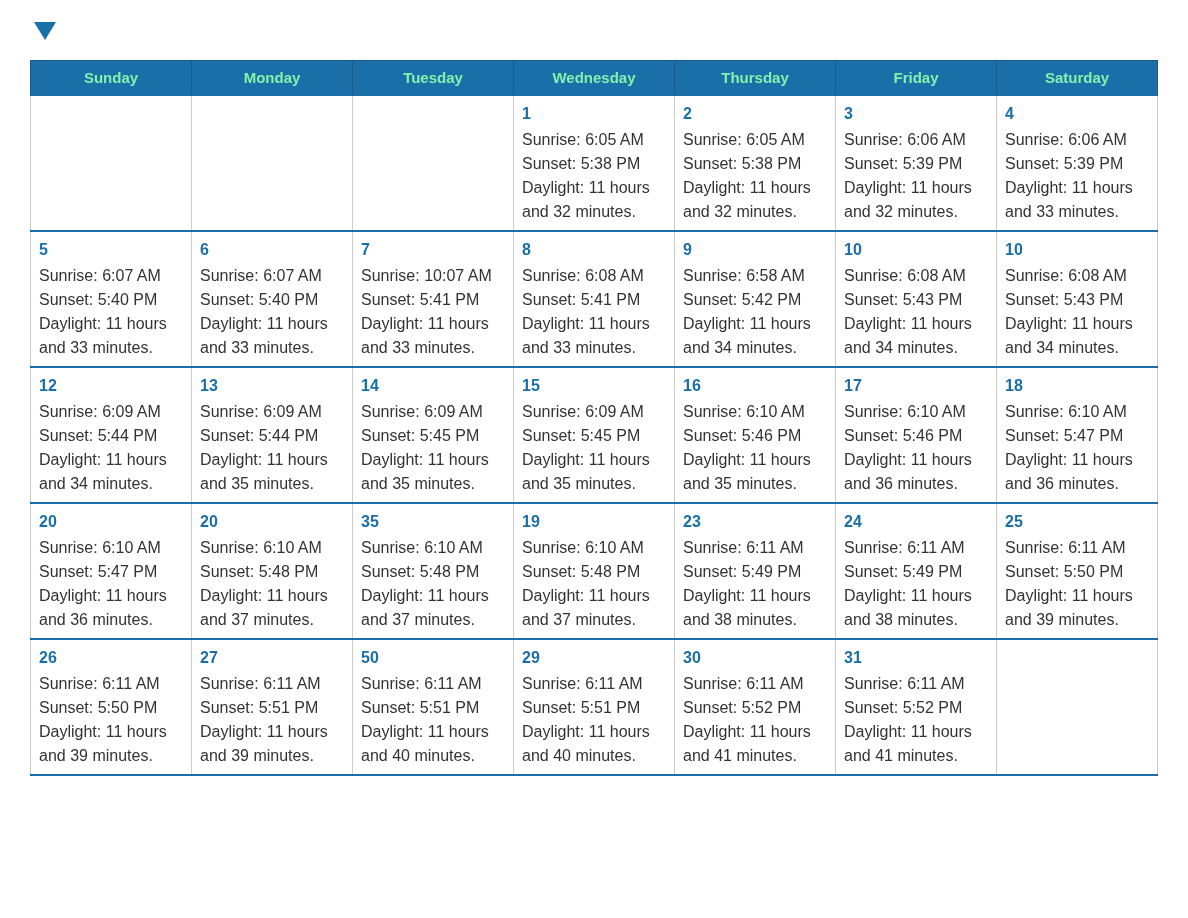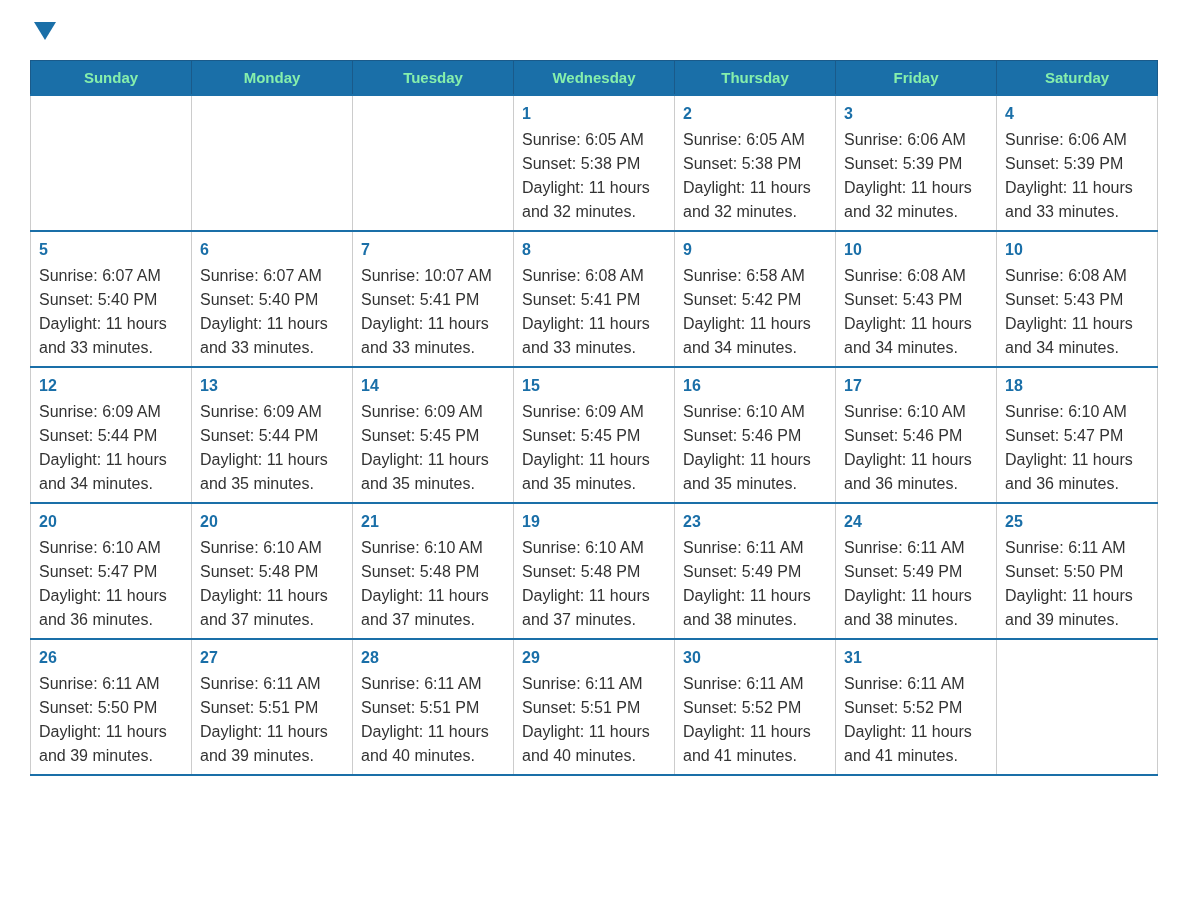--- a/index.html
+++ b/index.html
@@ -251,21 +251,21 @@
 Sunset: 5:47 PM
 Daylight: 11 hours and 36 minutes.</div>
         </td>
         <td>
           <span class="day-number">20</span>
           <div class="day-info">Sunrise: 6:10 AM
 Sunset: 5:48 PM
 Daylight: 11 hours and 37 minutes.</div>
         </td>
         <td>
-          <span class="day-number">21</span>
+          <span class="day-number">35</span>
           <div class="day-info">Sunrise: 6:10 AM
 Sunset: 5:48 PM
 Daylight: 11 hours and 37 minutes.</div>
         </td>
         <td>
           <span class="day-number">19</span>
           <div class="day-info">Sunrise: 6:10 AM
 Sunset: 5:48 PM
 Daylight: 11 hours and 37 minutes.</div>
         </td>
@@ -295,21 +295,21 @@
 Sunset: 5:50 PM
 Daylight: 11 hours and 39 minutes.</div>
         </td>
         <td>
           <span class="day-number">27</span>
           <div class="day-info">Sunrise: 6:11 AM
 Sunset: 5:51 PM
 Daylight: 11 hours and 39 minutes.</div>
         </td>
         <td>
-          <span class="day-number">28</span>
+          <span class="day-number">50</span>
           <div class="day-info">Sunrise: 6:11 AM
 Sunset: 5:51 PM
 Daylight: 11 hours and 40 minutes.</div>
         </td>
         <td>
           <span class="day-number">29</span>
           <div class="day-info">Sunrise: 6:11 AM
 Sunset: 5:51 PM
 Daylight: 11 hours and 40 minutes.</div>
         </td>

